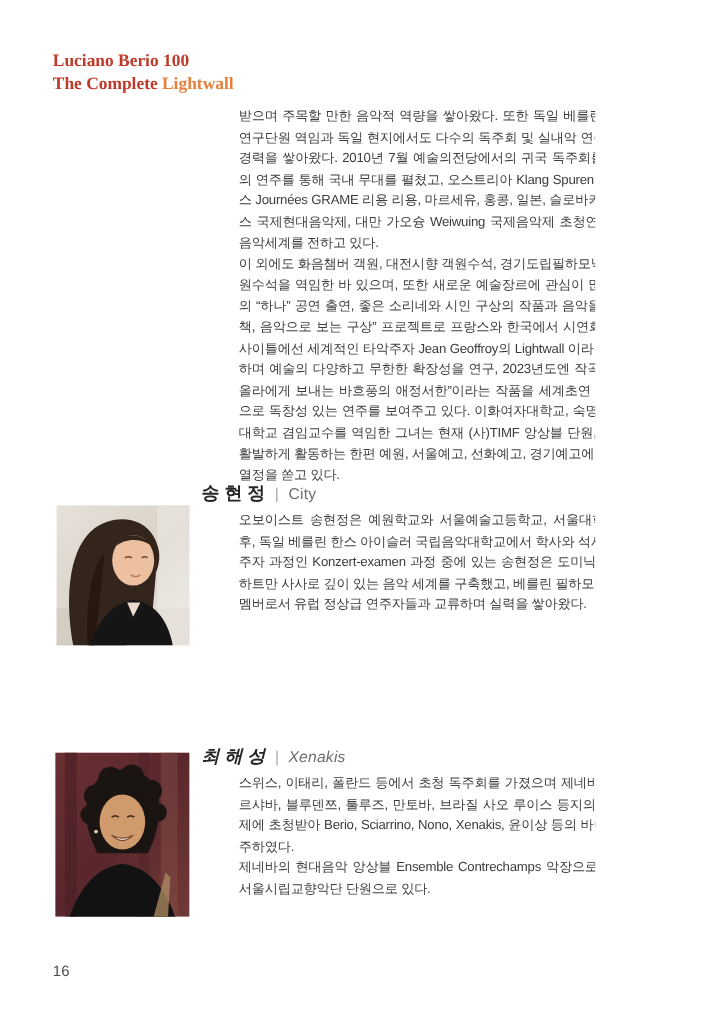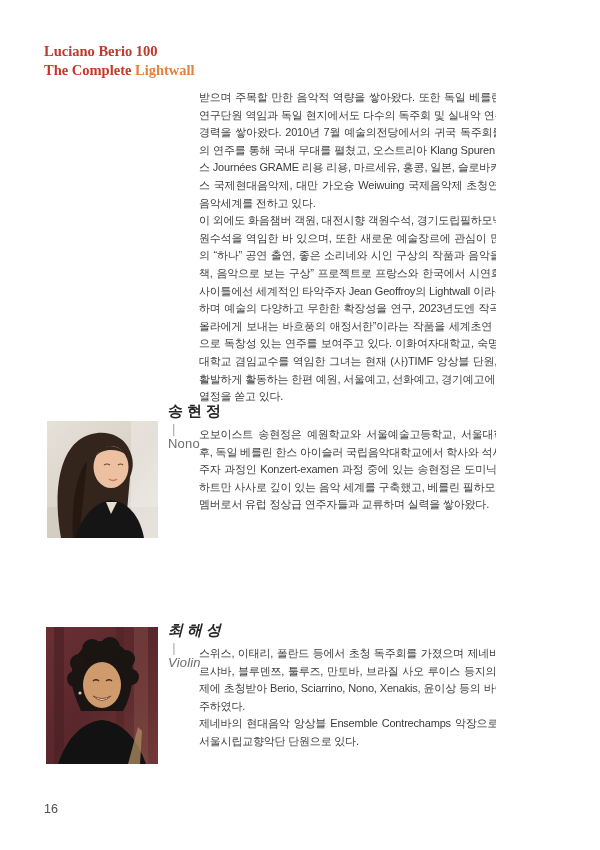--- a/index.html
+++ b/index.html
@@ -21,21 +21,21 @@
   }
   .brand .accent{color:var(--orange);}
   .textcol{
     width:413px;color:var(--ink);
     font-size:11px;line-height:17.6px;text-align:justify;
     letter-spacing:-0.2px;
     margin-left:32px;
   }
   .textcol p{margin:0;}
   .intro{position:absolute;left:167px;top:89px;}
-  .sec-header{position:absolute;display:flex;align-items:flex-start;white-space:nowrap;flex-direction:column;}
+  .sec-header{position:absolute;display:flex;align-items:center;white-space:nowrap;}
   .sec-name{font-size:15px;font-weight:700;color:#262626;letter-spacing:4px;}
   .sec-pipe{color:#a8a8a8;font-size:13px;margin:0 8px 0 4px;}
   .sec-inst{color:#6e6e6e;font-size:13px;letter-spacing:0.2px;}
   .sec1-header{left:168px;top:402px;}
   .sec1-body{position:absolute;left:167px;top:426px;}
   .sec2-header{left:168px;top:621px;font-style:italic;}
   .sec2-body{position:absolute;left:167px;top:645px;}
   .photo{position:absolute;display:block;}
   .photo svg{display:block;width:100%;height:100%;}
   .photo1{left:47px;top:421px;width:111px;height:117px;}
@@ -53,21 +53,21 @@
   </div>
 
   <div class="intro textcol">
     <p>받으며 주목할 만한 음악적 역량을 쌓아왔다. 또한 독일 베를린에 Komische Oper에서 연구단원 역임과 독일 현지에서도 다수의 독주회 및 실내악 연주를 하며 지속적인 연주 경력을 쌓아왔다. 2010년 7월 예술의전당에서의 귀국 독주회를 시작으로 다양한 장르의 연주를 통해 국내 무대를 펼쳤고, 오스트리아 Klang Spuren 페스티벌 Schweiz, 프랑스 Journées GRAME 리용 리용, 마르세유, 홍콩, 일본, 슬로바키아, 2023 프랑스 프레장스 국제현대음악제, 대만 가오슝 Weiwuing 국제음악제 초청연주 등을 통해 깊이 있는 음악세계를 전하고 있다.</p>
     <p>이 외에도 화음챔버 객원, 대전시향 객원수석, 경기도립필하모닉 객원수석, 청주시향 객원수석을 역임한 바 있으며, 또한 새로운 예술장르에 관심이 많아, 장은정 현대 무용단의 “하나” 공연 출연, 좋은 소리네와 시인 구상의 작품과 음악을 접목한 “음악으로 보는 책, 음악으로 보는 구상” 프로젝트로 프랑스와 한국에서 시연회를 가졌으며 2022년 리사이틀에선 세계적인 타악주자 Jean Geoffroy의 Lightwall 이라는 시스템을 작품과 결합하며 예술의 다양하고 무한한 확장성을 연구, 2023년도엔 작곡가 백병동 선생님의 “비올라에게 보내는 바흐풍의 애정서한”이라는 작품을 세계초연 하며 본인만의 작품해석으로 독창성 있는 연주를 보여주고 있다. 이화여자대학교, 숙명여대, 중앙대 강사, 가천대학교 겸임교수를 역임한 그녀는 현재 (사)TIMF 앙상블 단원, WE 솔로이스츠 멤버로 활발하게 활동하는 한편 예원, 서울예고, 선화예고, 경기예고에 출강하여 후학 양성에도 열정을 쏟고 있다.</p>
   </div>
 
   <div class="sec-header sec1-header">
     <span class="sec-name">송현정</span>
     <span class="sec-pipe">|</span>
-    <span class="sec-inst">Nono</span>
+    <span class="sec-inst">City</span>
   </div>
 
   <span class="photo photo1">
     <svg viewBox="0 0 111 117" xmlns="http://www.w3.org/2000/svg">
       <defs>
         <linearGradient id="p1bg" x1="0" y1="0" x2="1" y2="1">
           <stop offset="0" stop-color="#e6e1d9"></stop>
           <stop offset="0.55" stop-color="#d8d2c7"></stop>
           <stop offset="1" stop-color="#efece6"></stop>
         </linearGradient>
@@ -87,21 +87,21 @@
     </svg>
   </span>
 
   <div class="textcol sec1-body">
     <p>오보이스트 송현정은 예원학교와 서울예술고등학교, 서울대학교 음악대학을 졸업한 후, 독일 베를린 한스 아이슬러 국립음악대학교에서 학사와 석사 과정을 마쳤다. 최고연주자 과정인 Konzert-examen 과정 중에 있는 송현정은 도미닉 볼렌베버와 크리스토프 하트만 사사로 깊이 있는 음악 세계를 구축했고, 베를린 필하모니 소속 카라얀 아카데미 멤버로서 유럽 정상급 연주자들과 교류하며 실력을 쌓아왔다.</p>
   </div>
 
   <div class="sec-header sec2-header">
     <span class="sec-name">최해성</span>
     <span class="sec-pipe">|</span>
-    <span class="sec-inst">Violin</span>
+    <span class="sec-inst">Xenakis</span>
   </div>
 
   <span class="photo photo2">
     <svg viewBox="0 0 112 137" xmlns="http://www.w3.org/2000/svg">
       <defs>
         <linearGradient id="p2bg" x1="0" y1="0" x2="1" y2="1">
           <stop offset="0" stop-color="#6a3034"></stop>
           <stop offset="0.5" stop-color="#5a272c"></stop>
           <stop offset="1" stop-color="#713a37"></stop>
         </linearGradient>

